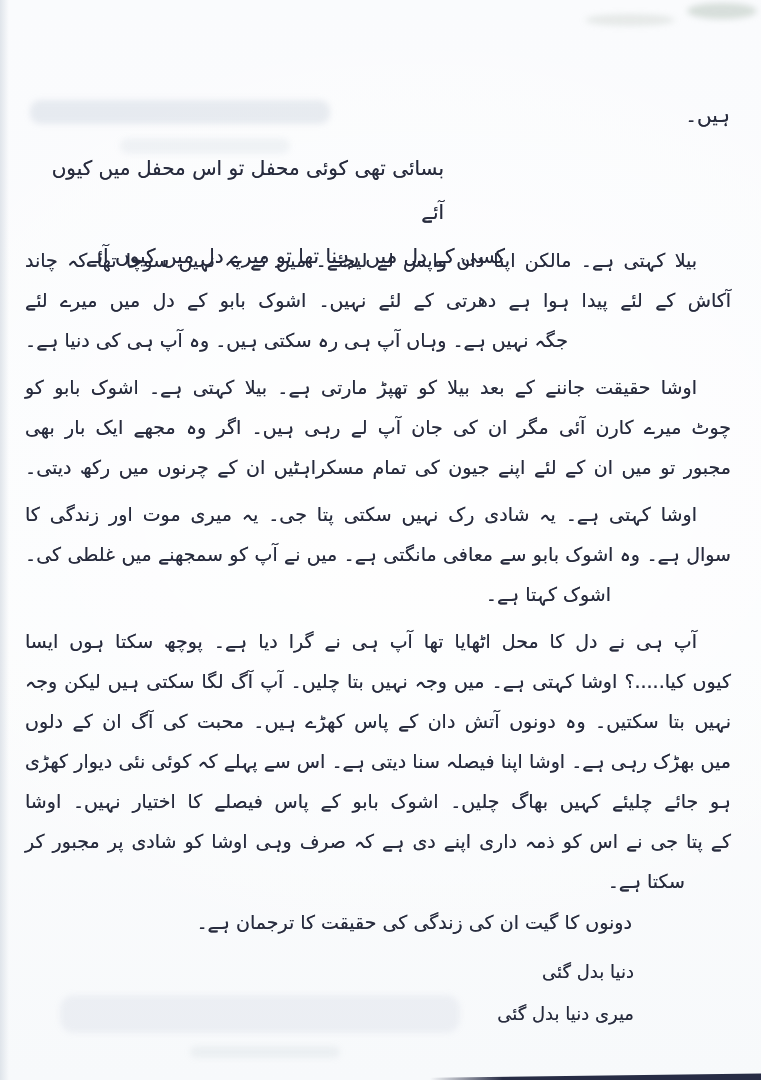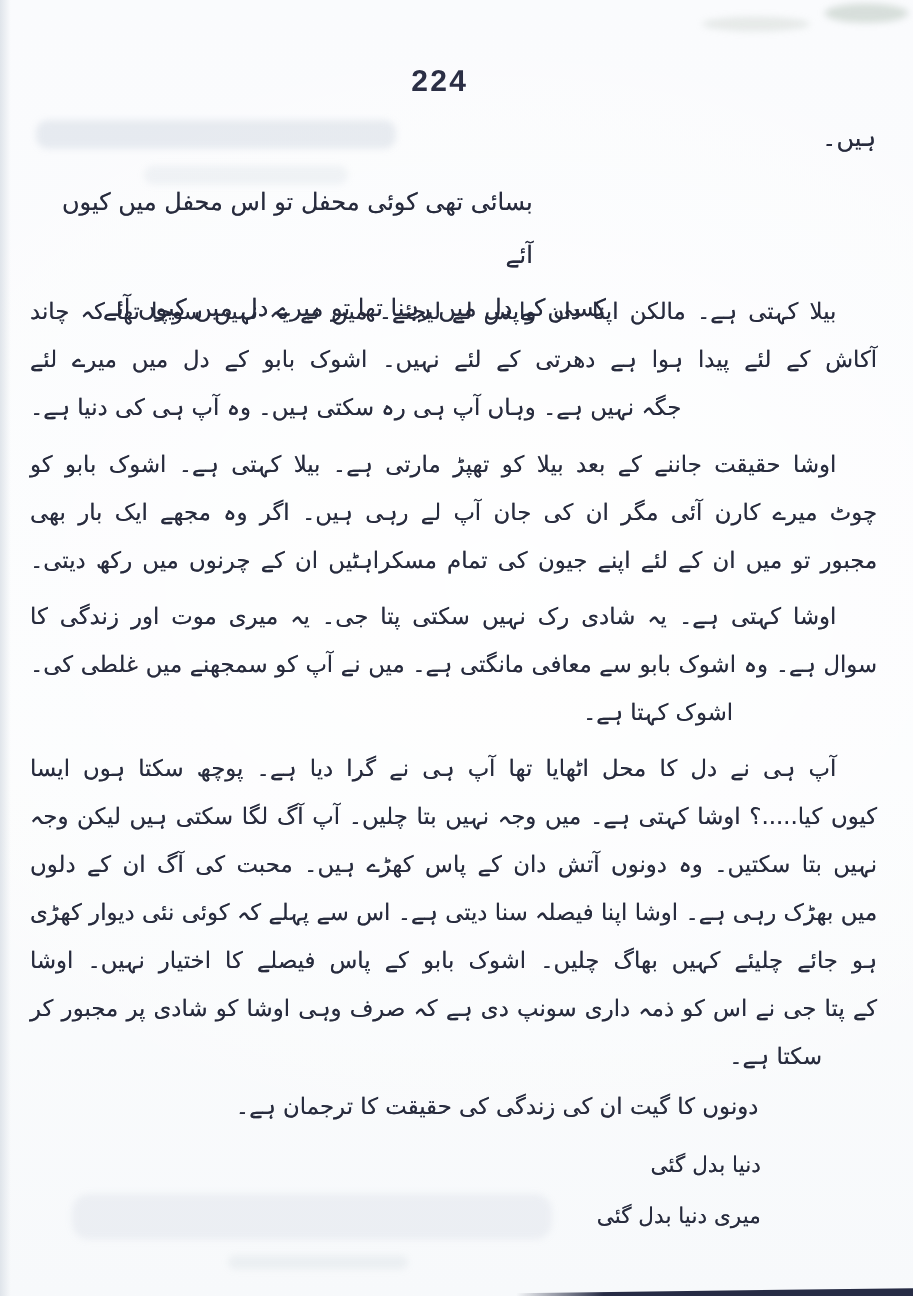--- a/index.html
+++ b/index.html
@@ -79,21 +79,20 @@
 <div class="page">
 
   <div class="edge-left"></div>
   <div class="smudge s1"></div>
   <div class="smudge s2"></div>
   <div class="smudge s3"></div>
   <div class="smudge s4"></div>
   <div class="smudge s5"></div>
   <div class="smudge s6"></div>
 
-  <div class="page-number">224</div>
 
   <div class="urdu cont-word">ہیں۔</div>
 
   <div class="urdu verse-top">
     <div class="vline v2">بسائی تھی کوئی محفل تو اس محفل میں کیوں آئے</div>
     <div class="vline v1">کسی کے دل میں رہنا تھا تو میرے دل میں کیوں آئے</div>
   </div>
 
   <div class="urdu body">
 
@@ -114,21 +113,21 @@
       <div class="line just">سوال ہے۔ وہ اشوک بابو سے معافی مانگتی ہے۔ میں نے آپ کو سمجھنے میں غلطی کی۔</div>
       <div class="line short-mid">اشوک کہتا ہے۔</div>
     </div>
 
     <div class="para">
       <div class="line just first">آپ ہی نے دل کا محل اٹھایا تھا آپ ہی نے گرا دیا ہے۔ پوچھ سکتا ہوں ایسا</div>
       <div class="line just">کیوں کیا.....؟ اوشا کہتی ہے۔ میں وجہ نہیں بتا چلیں۔ آپ آگ لگا سکتی ہیں لیکن وجہ</div>
       <div class="line just">نہیں بتا سکتیں۔ وہ دونوں آتش دان کے پاس کھڑے ہیں۔ محبت کی آگ ان کے دلوں</div>
       <div class="line just">میں بھڑک رہی ہے۔ اوشا اپنا فیصلہ سنا دیتی ہے۔ اس سے پہلے کہ کوئی نئی دیوار کھڑی</div>
       <div class="line just">ہو جائے چلیئے کہیں بھاگ چلیں۔ اشوک بابو کے پاس فیصلے کا اختیار نہیں۔ اوشا</div>
-      <div class="line just">کے پتا جی نے اس کو ذمہ داری سونپ دی ہے کہ صرف وہی اوشا کو شادی پر مجبور کر</div>
+      <div class="line just">کے پتا جی نے اس کو ذمہ داری اپنے دی ہے کہ صرف وہی اوشا کو شادی پر مجبور کر</div>
       <div class="line short-end">سکتا ہے۔</div>
     </div>
 
     <div class="closing">دونوں کا گیت ان کی زندگی کی حقیقت کا ترجمان ہے۔</div>
 
     <div class="verse-bottom">
       <div class="vline">دنیا بدل گئی</div>
       <div class="vline">میری دنیا بدل گئی</div>
     </div>
 

